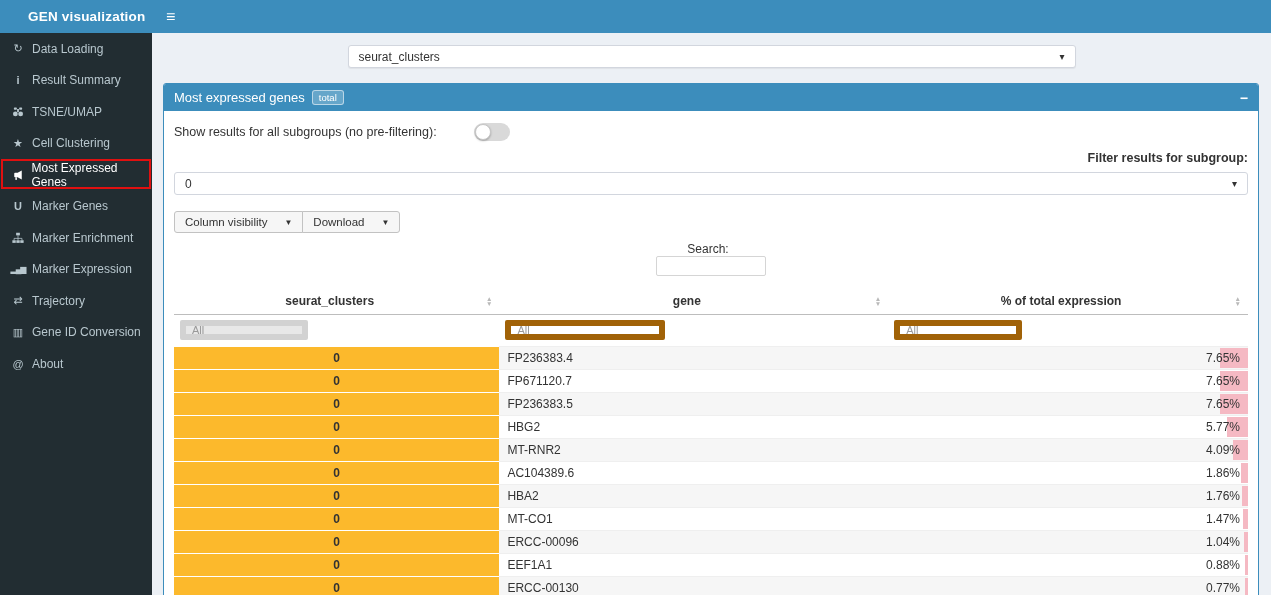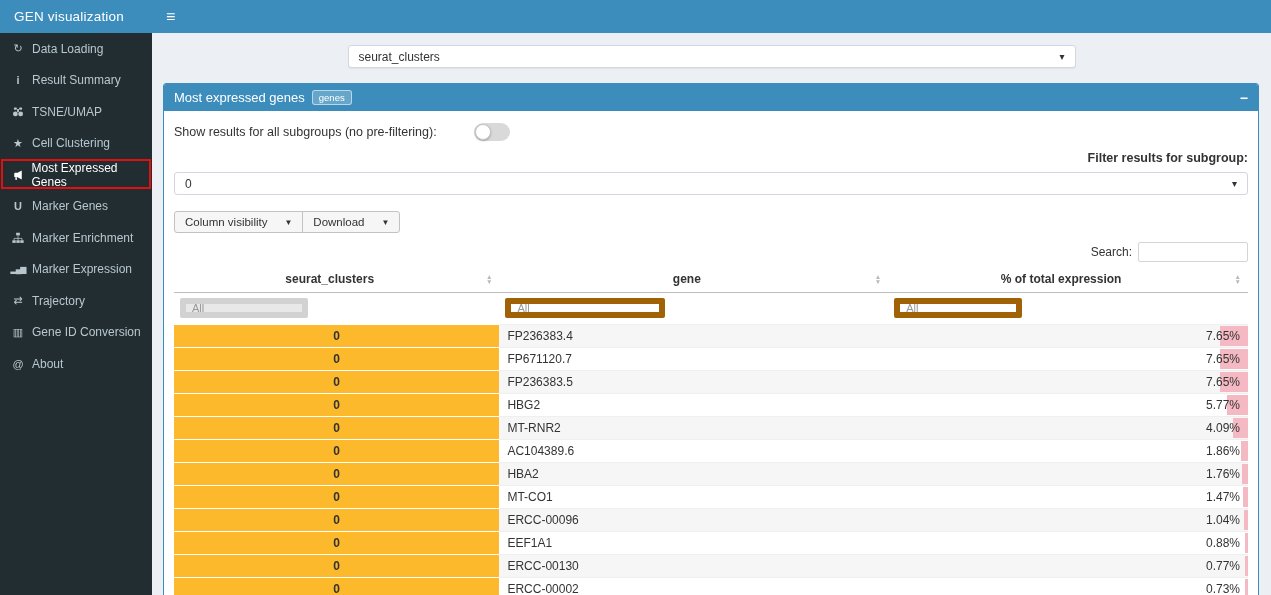--- a/index.html
+++ b/index.html
@@ -13,22 +13,22 @@
   html,body{margin:0;padding:0;}
   body{
     width:1271px;height:595px;overflow:hidden;
     font-family:"Liberation Sans",sans-serif;
     background:#ecf0f5;color:#333;
   }
   .app{display:flex;width:1271px;height:595px;}
 
   
   .sidebar{width:152px;min-width:152px;background:var(--sidebar-bg);position:relative;z-index:2;}
-  .logo{height:33px;background:var(--accent);color:#fff;font-weight:400;font-size:13.5px;
-        display:flex;align-items:center;padding-left:14px;letter-spacing:.2px;}
+  .logo{height:33px;background:var(--accent);color:#fff;font-weight:700;font-size:13.5px;
+        display:flex;align-items:center;padding-left:28px;letter-spacing:.2px;}
   .sidebar-menu{padding:0;}
   .sidebar-item{height:31.5px;display:flex;align-items:center;padding-left:10px;
         color:#b8c7ce;font-size:12px;cursor:pointer;}
   .sidebar-item .icon{width:16px;margin-right:6px;font-size:11px;display:inline-flex;
         justify-content:center;align-items:center;}
   .sidebar-item .icon svg{width:12px;height:12px;fill:currentColor;}
   .sidebar-item .icon .blocks{font-size:8px;letter-spacing:-1px;}
   .sidebar-item.active{color:#fff;}
   .annotation-rect{position:absolute;left:1px;top:159px;width:150px;height:30px;
         border:2px solid var(--highlight-border);pointer-events:none;}
@@ -65,21 +65,21 @@
   .subgroup-select{margin-bottom:16px;}
 
   .controls-row{display:flex;align-items:flex-start;}
   .dt-btn{font-family:"Liberation Sans",sans-serif;font-size:11.5px;color:#333;
         background:#f6f6f6;border:1px solid #c2c2c2;padding:4px 10px;cursor:pointer;
         display:inline-flex;align-items:center;gap:17px;}
   .dt-btn:first-child{border-radius:3px 0 0 3px;}
   .dt-btn + .dt-btn{margin-left:-1px;border-radius:0 3px 3px 0;justify-content:flex-end;}
   .btn-caret{font-size:8px;color:#333;}
 
-  .search-row{display:flex;justify-content:flex-end;align-items:center;margin:9px 0 4px;font-size:12px;}
+  .search-row{display:flex;justify-content:flex-end;align-items:center;margin:9px 0 12px;font-size:12px;flex-direction:column;}
   .search-row label{margin-right:6px;}
   .search-input{width:110px;height:20px;border:1px solid #d5d5d5;border-radius:2px;
         padding:0 5px;font-size:12px;background:#fff;}
 
   
   table.dt{width:100%;border-collapse:collapse;font-size:12px;color:#333;table-layout:fixed;}
   col.c1{width:30.3%;} col.c2{width:36.2%;} col.c3{width:33.5%;}
   th.col-header{font-weight:700;text-align:center;padding:6px 22px 6px 8px;position:relative;
         border-bottom:1px solid #bdbdbd;cursor:pointer;font-size:12px;}
   .sort-icons{position:absolute;right:7px;top:50%;transform:translateY(-50%);
@@ -189,21 +189,21 @@
     <div class="content">
 
       <div class="select-box top-select">
         <span>seurat_clusters</span>
         <span class="caret">▾</span>
       </div>
 
       <div class="box">
         <div class="box-header">
           <span class="box-title">Most expressed genes</span>
-          <span class="info-badge">genes</span>
+          <span class="info-badge">total</span>
           <span class="collapse-btn">−</span>
         </div>
         <div class="box-body">
 
           <div class="toggle-row">
             <span>Show results for all subgroups (no pre-filtering):</span>
             <span class="switch">
               <span class="knob"></span>
             </span>
           </div>

